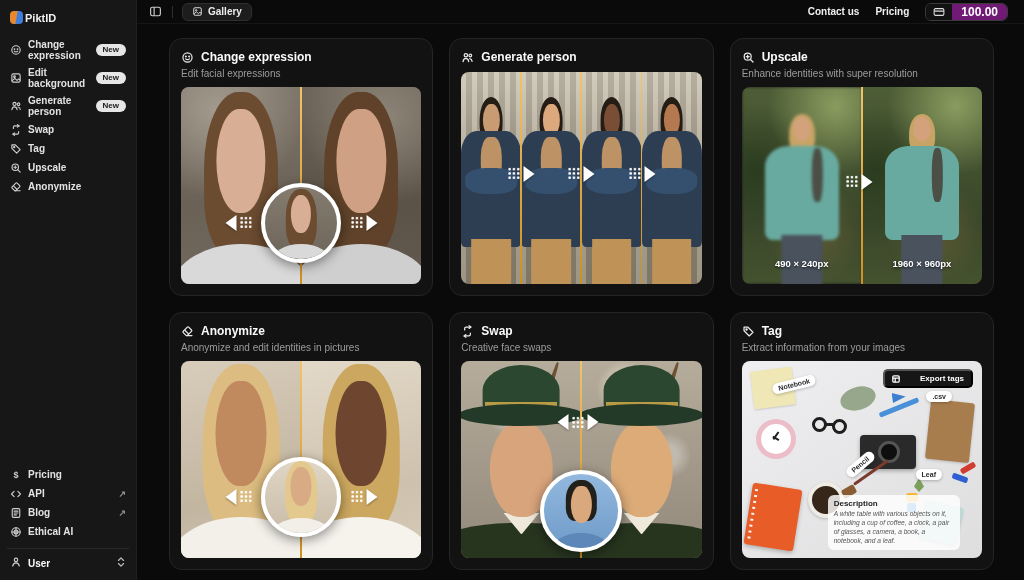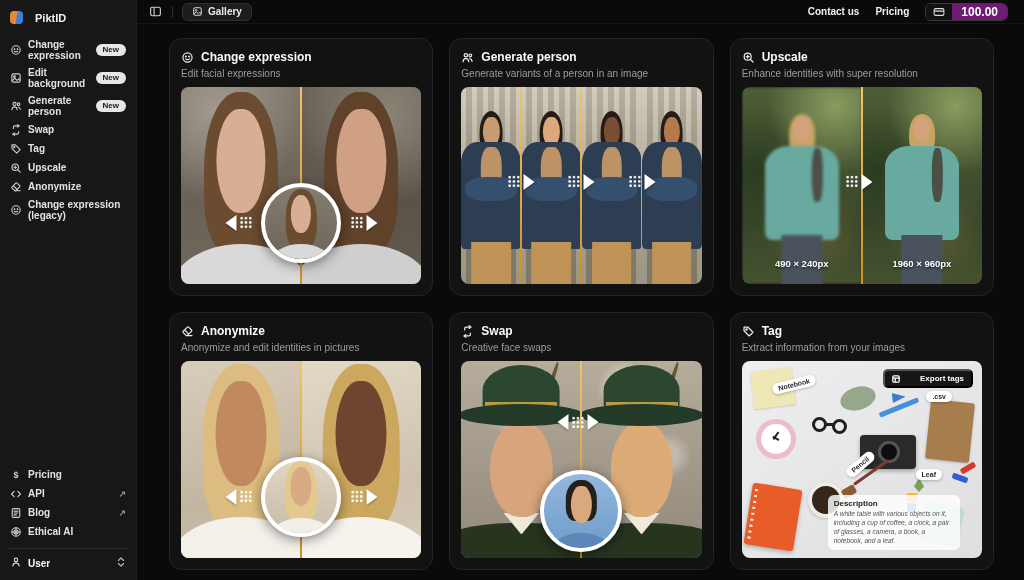--- a/index.html
+++ b/index.html
@@ -3,21 +3,21 @@
 <meta charset="utf-8">
 <style>
   * { margin:0; padding:0; box-sizing:border-box; }
   html,body { width:1024px; height:580px; overflow:hidden; background:#0a0a0a;
     font-family:"Liberation Sans", sans-serif; color:#fafafa; }
   .app { display:flex; width:1024px; height:580px; }
 
   
   .sidebar { width:137px; background:#171717; border-right:1px solid #1f1f1f;
     display:flex; flex-direction:column; padding:8px 7px 8px; }
-  .logo-row { display:flex; align-items:center; gap:12px; padding:3px 3px 12px; }
+  .logo-row { display:flex; align-items:center; gap:2px; padding:3px 3px 12px; }
   .logo-mark { width:13px; height:13px; border-radius:4px;
     background:linear-gradient(100deg,#e8882e 46%,#3f7fd9 54%); flex:0 0 auto; }
   .logo-text { font-size:11px; font-weight:700; color:#f0f0f0; }
   .nav-item { display:flex; align-items:center; gap:6px; padding:3px 3px;
     min-height:19px; border-radius:6px; font-size:10px; font-weight:600; color:#e2e2e2; cursor:pointer; }
   .nav-item .ic { width:12px; height:12px; flex:0 0 auto; display:flex; align-items:center;
     justify-content:center; color:#cfcfcf; font-size:9px; font-weight:700; }
   .nav-item svg { width:12px; height:12px; stroke:#cfcfcf; fill:none; stroke-width:1.5;
     stroke-linecap:round; stroke-linejoin:round; }
   .badge-new { margin-left:auto; background:#e6e6e6; color:#1a1a1a; font-size:8px;
@@ -239,31 +239,20 @@
     <div class="nav-item">
       <span class="ic">
           <svg viewBox="0 0 16 16">
             <path d="M6.2 12.8L2.8 9.4a1.2 1.2 0 010-1.7l5-5a1.2 1.2 0 011.7 0l3.4 3.4a1.2 1.2 0 010 1.7l-5 5a1.2 1.2 0 01-1.7 0z"></path>
             <path d="M5 6.8l4.2 4.2"></path>
             <path d="M6.8 13h6.7"></path>
           </svg>
         </span>
       <span>Anonymize</span>
     </div>
-    <div class="nav-item">
-      <span class="ic">
-          <svg viewBox="0 0 16 16">
-            <circle cx="8" cy="8" r="5.6"></circle>
-            <circle cx="6" cy="6.8" r="0.5" fill="#cfcfcf"></circle>
-            <circle cx="10" cy="6.8" r="0.5" fill="#cfcfcf"></circle>
-            <path d="M5.7 9.6c1.3 1.5 3.3 1.5 4.6 0"></path>
-          </svg>
-        </span>
-      <span>Change expression (legacy)</span>
-    </div>
 
     <div class="spacer"></div>
 
     <div class="nav-item">
       <span class="ic">$</span>
       <span>Pricing</span>
     </div>
     <div class="nav-item">
       <span class="ic">
           <svg viewBox="0 0 16 16">
@@ -389,21 +378,20 @@
       <div class="card">
         <div class="card-head">
           <svg viewBox="0 0 16 16">
               <circle cx="6" cy="5.2" r="2.1"></circle>
               <path d="M2.5 13c.4-2.6 1.9-3.9 3.5-3.9S9.1 10.4 9.5 13"></path>
               <circle cx="11.4" cy="5.6" r="1.7"></circle>
               <path d="M10.8 9.3c1.7.2 2.6 1.5 2.9 3.4"></path>
             </svg>
           <span>Generate person</span>
         </div>
-        <div class="card-sub">Generate variants of a person in an image</div>
         <div class="scene">
           <div class="slice" style="left:0">
             <div class="fig2" style="--skin:#c99b72">
                 <div class="hair"></div>
                 <div class="face"></div>
                 <div class="torso"></div>
                 <div class="chest"></div>
                 <div class="arms"></div>
                 <div class="pants"></div>
               </div>

